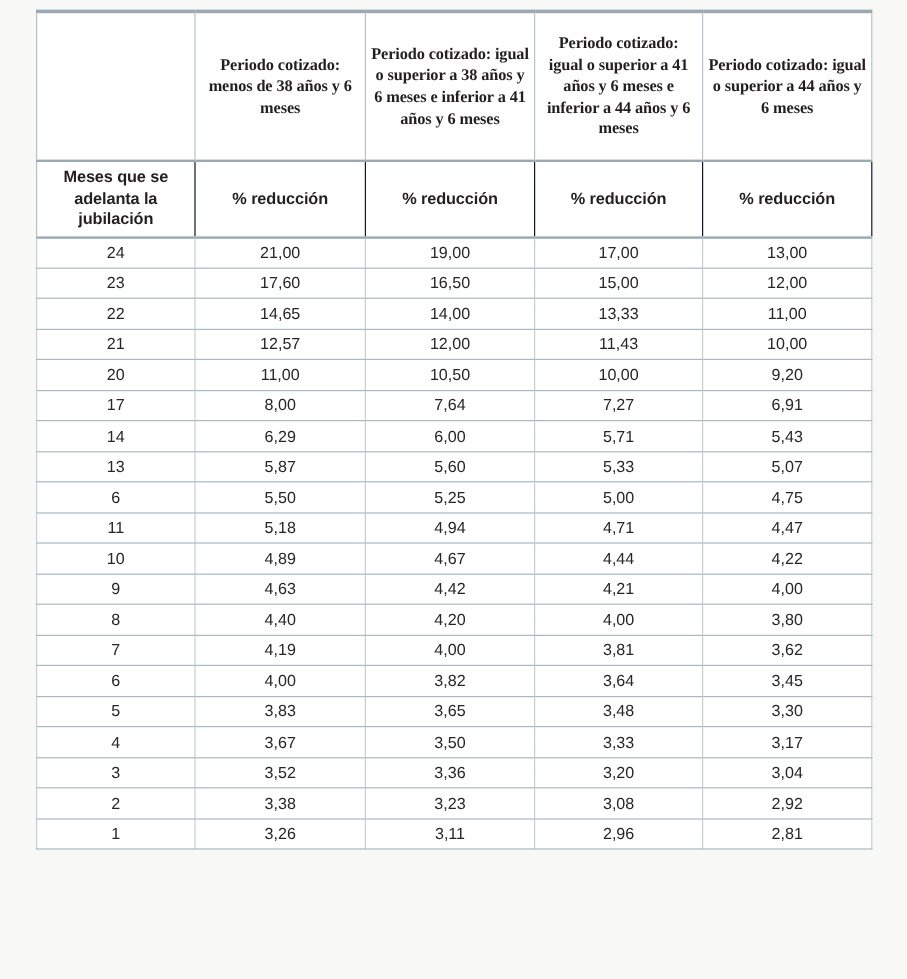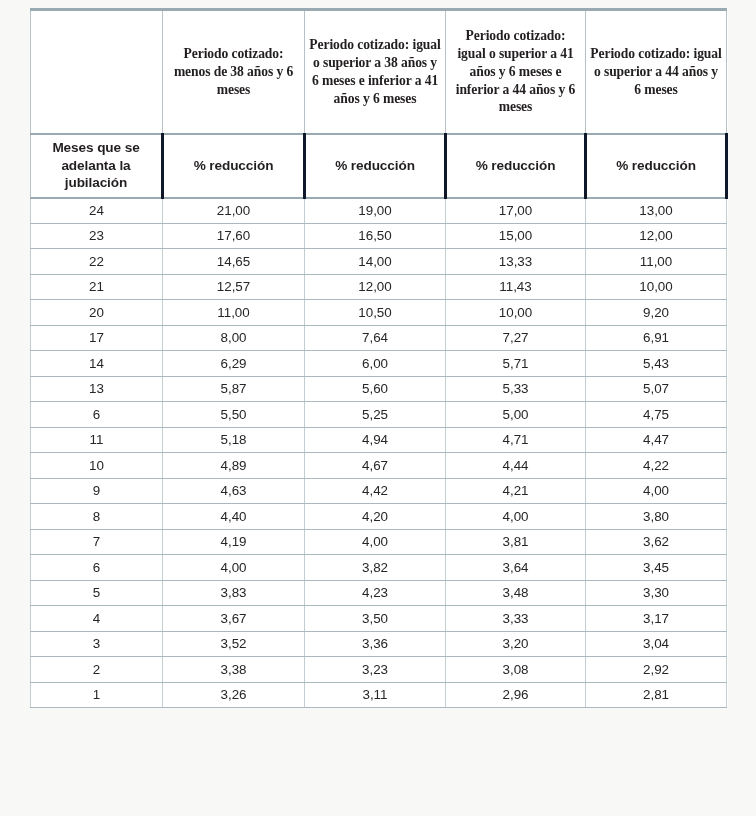--- a/index.html
+++ b/index.html
@@ -66,21 +66,21 @@
     height: 64px;
     vertical-align: middle;
     text-align: center;
     padding: 2px 4px;
     font-size: 13.6px;
     font-weight: bold;
     line-height: 1.31;
     color: #231f20;
     letter-spacing: -0.1px;
     border-left: 1px solid #b6c2c8;
-    border-right: 3px solid #0f172a;
+    border-right: 1px solid #0f172a;
     border-bottom: 2px solid #9aaab2;
     background: #ffffff;
     box-sizing: border-box;
   }
 
   tbody tr td {
     height: 25.5px;
     text-align: center;
     vertical-align: middle;
     font-size: 13.4px;
@@ -228,21 +228,21 @@
           <tr>
             <td>6</td>
             <td>4,00</td>
             <td>3,82</td>
             <td>3,64</td>
             <td>3,45</td>
           </tr>
           <tr>
             <td>5</td>
             <td>3,83</td>
-            <td>4,23</td>
+            <td>3,65</td>
             <td>3,48</td>
             <td>3,30</td>
           </tr>
           <tr>
             <td>4</td>
             <td>3,67</td>
             <td>3,50</td>
             <td>3,33</td>
             <td>3,17</td>
           </tr>

